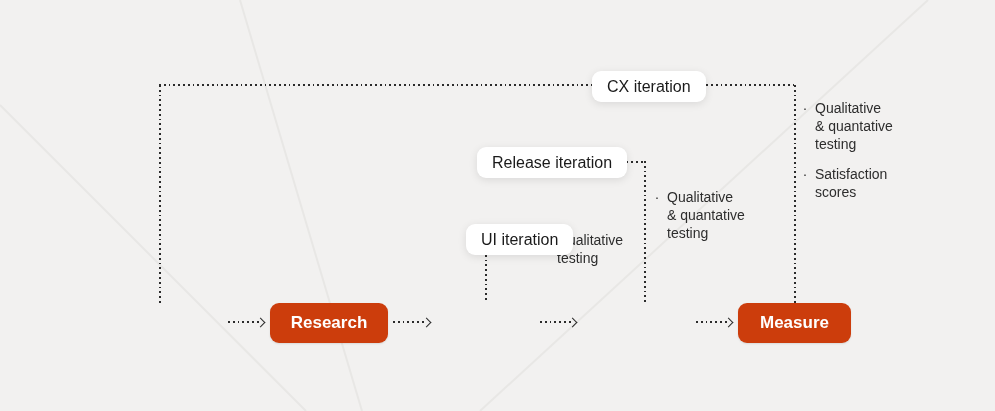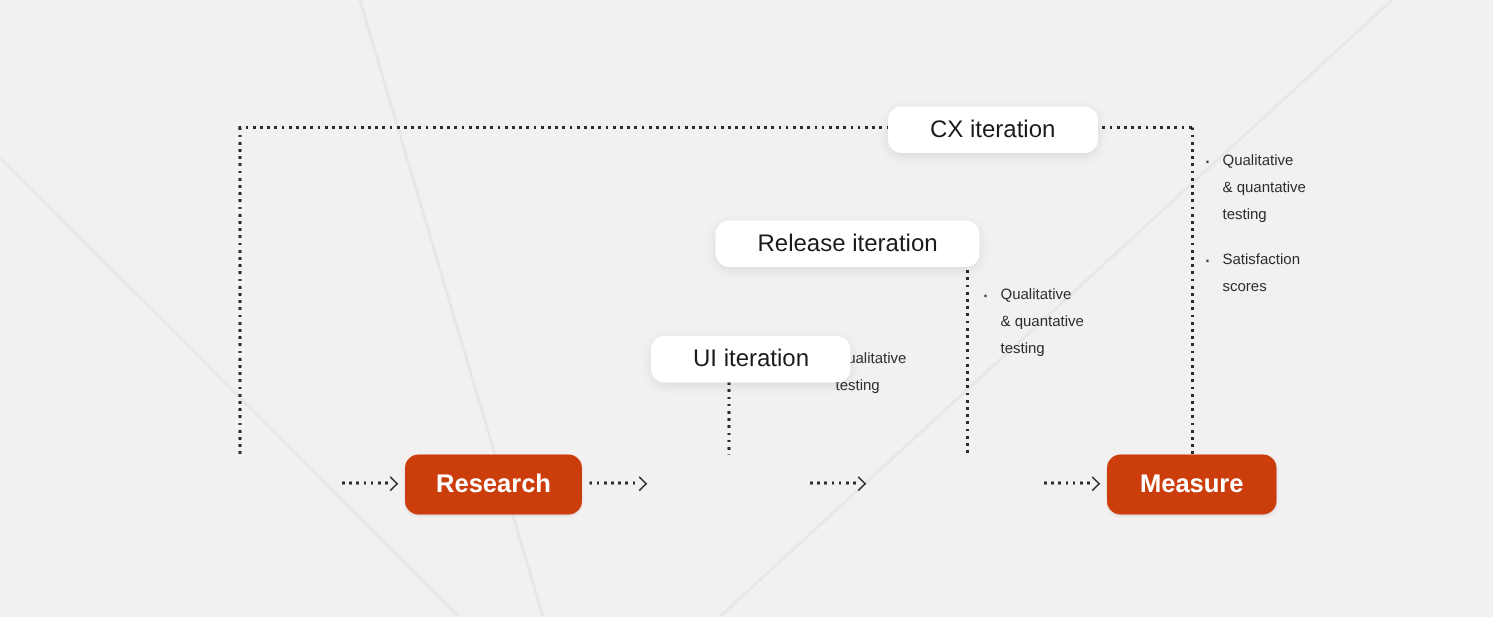--- a/index.html
+++ b/index.html
@@ -75,21 +75,21 @@
     position: absolute;
     height: 31px;
     background: #FFFFFF;
     border-radius: 9px;
     color: #1A1A1A;
     font-size: 16px;
     font-weight: 500;
     display: flex;
     align-items: center;
     justify-content: center;
-    padding: 0 28px;
+    padding: 0 15px;
     z-index: 3;
     box-shadow: 0 2px 8px rgba(0,0,0,0.10);
     white-space: nowrap;
   }
   
   .note-group {
     position: absolute;
     z-index: 2;
   }
   .note-item {
@@ -103,21 +103,21 @@
     width: 12px;
     flex: 0 0 12px;
     color: #3A3A3A;
     font-size: 15px;
     line-height: 18px;
     text-align: center;
   }
   .note-item .note-text {
     margin-left: 4px;
     color: #2D2D2D;
-    font-size: 10px;
+    font-size: 14px;
     line-height: 18px;
     white-space: pre-line;
   }
 </style>
 </head>
 <body>
 
 <div id="stage">
 
   <svg id="bg-texture" width="995" height="411">
@@ -128,21 +128,21 @@
 
   <div class="dot-v" style="left:159px; top:85px;  height:218px;"></div>
   <div class="dot-h" style="left:159px; top:84px;  width:636px;"></div>
   <div class="dot-v" style="left:794px; top:85px;  height:218px;"></div>
 
   <div class="dot-h" style="left:612px; top:161px; width:34px;"></div>
   <div class="dot-v" style="left:644px; top:161px; height:142px;"></div>
 
   <div class="dot-v" style="left:485px; top:250px; height:53px;"></div>
 
-  <div class="iter-label" style="left:434px; top:224px;">UI iteration</div>
+  <div class="iter-label" style="left:466px; top:224px;">UI iteration</div>
   <div class="iter-label" style="left:477px; top:147px;">Release iteration</div>
   <div class="iter-label" style="left:592px; top:71px;">CX iteration</div>
 
   <div class="note-group" style="left:541px; top:231px;">
     <div class="note-item">
       <span class="bullet">·</span>
       <span class="note-text">Qualitative
 testing</span>
     </div>
   </div>

